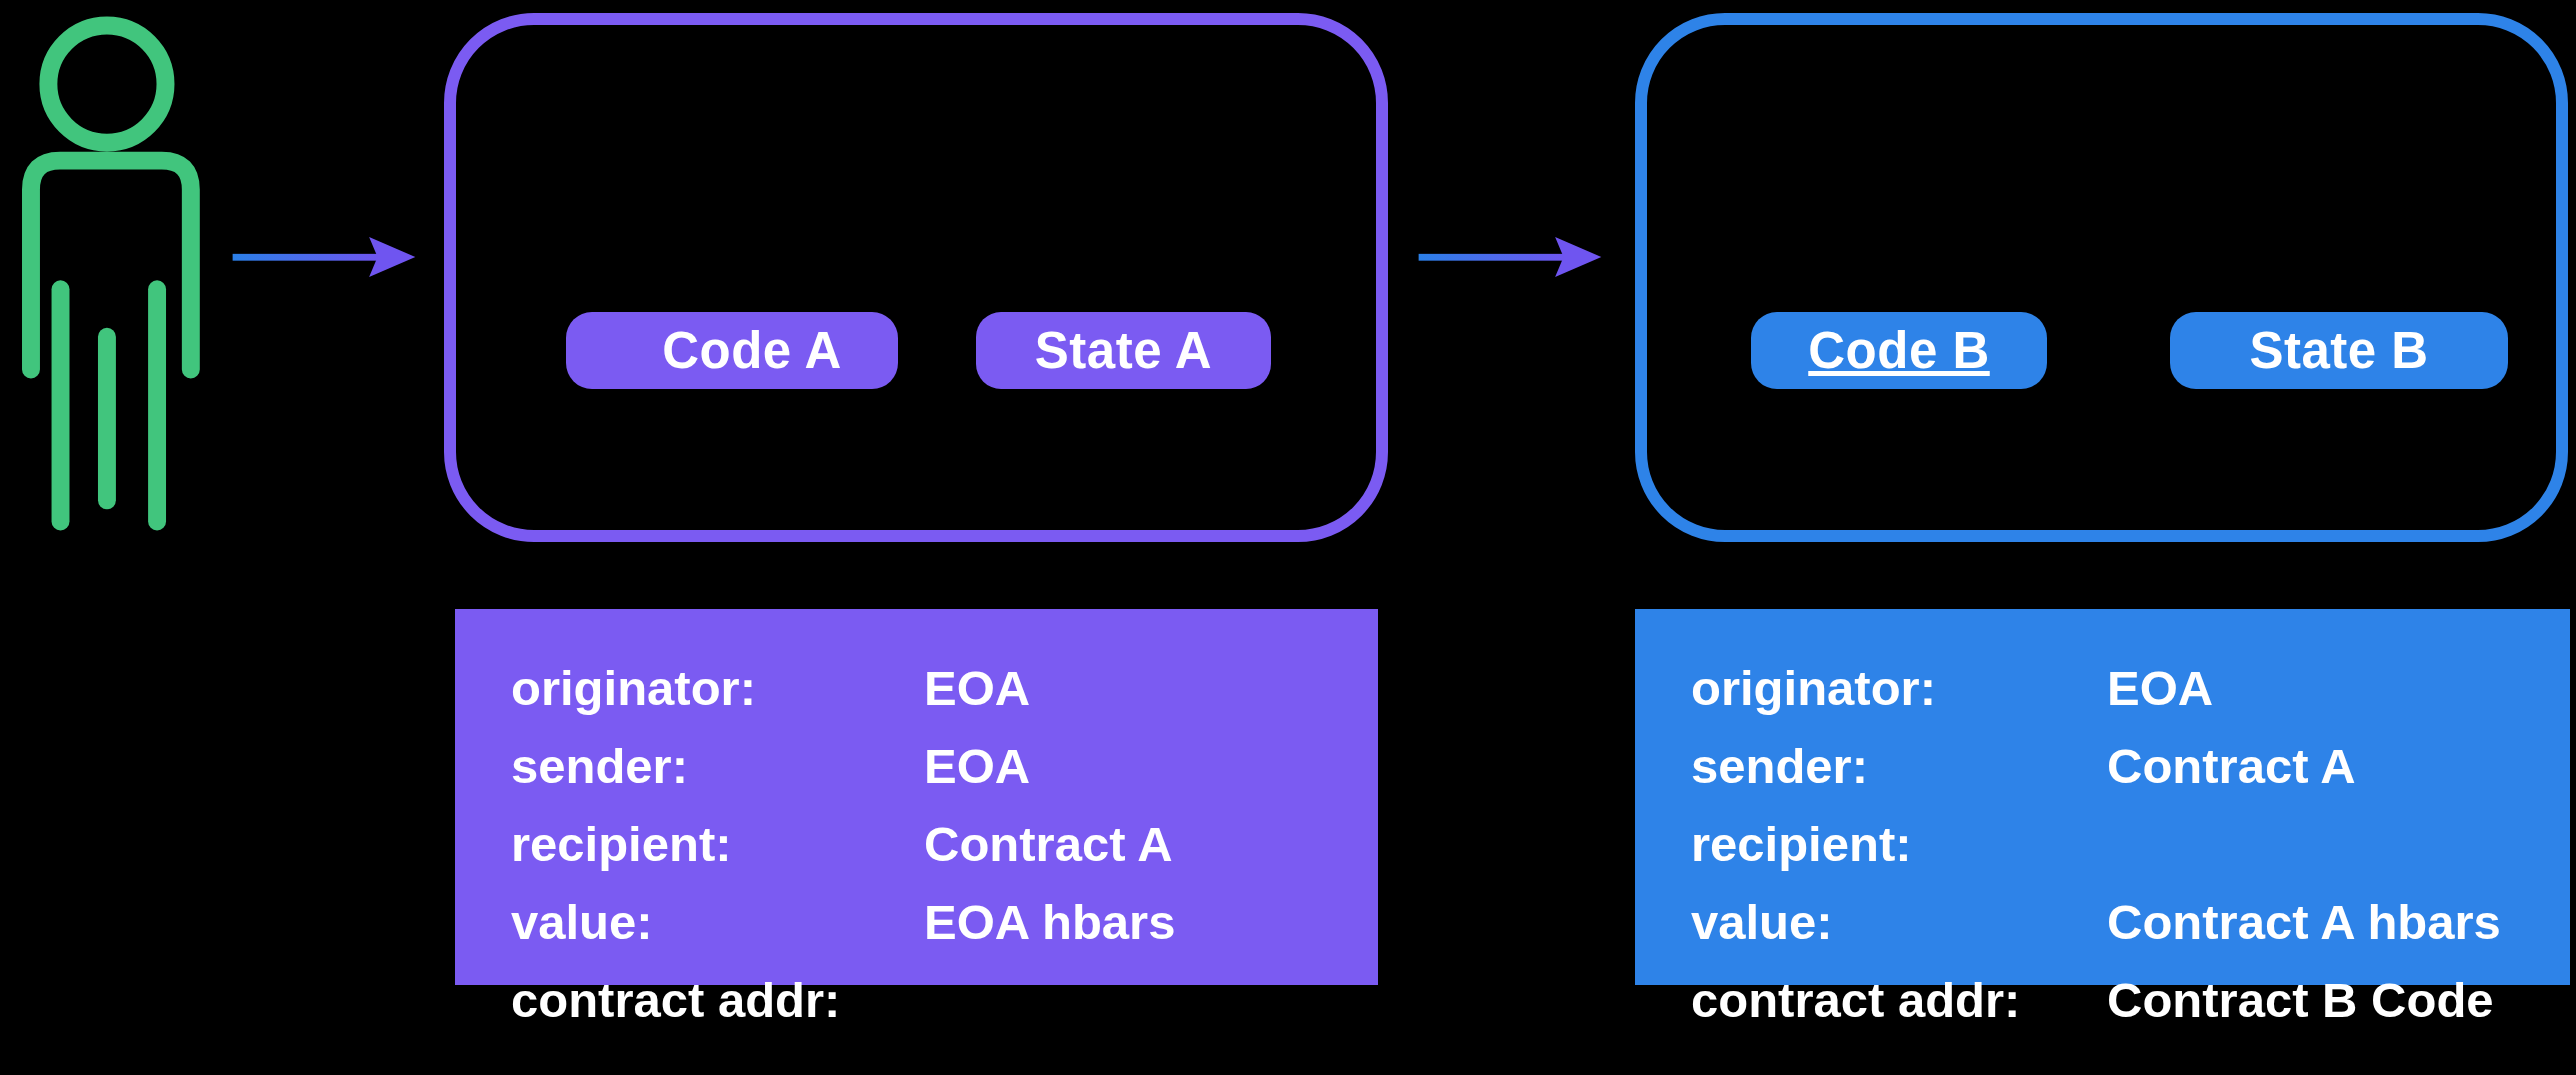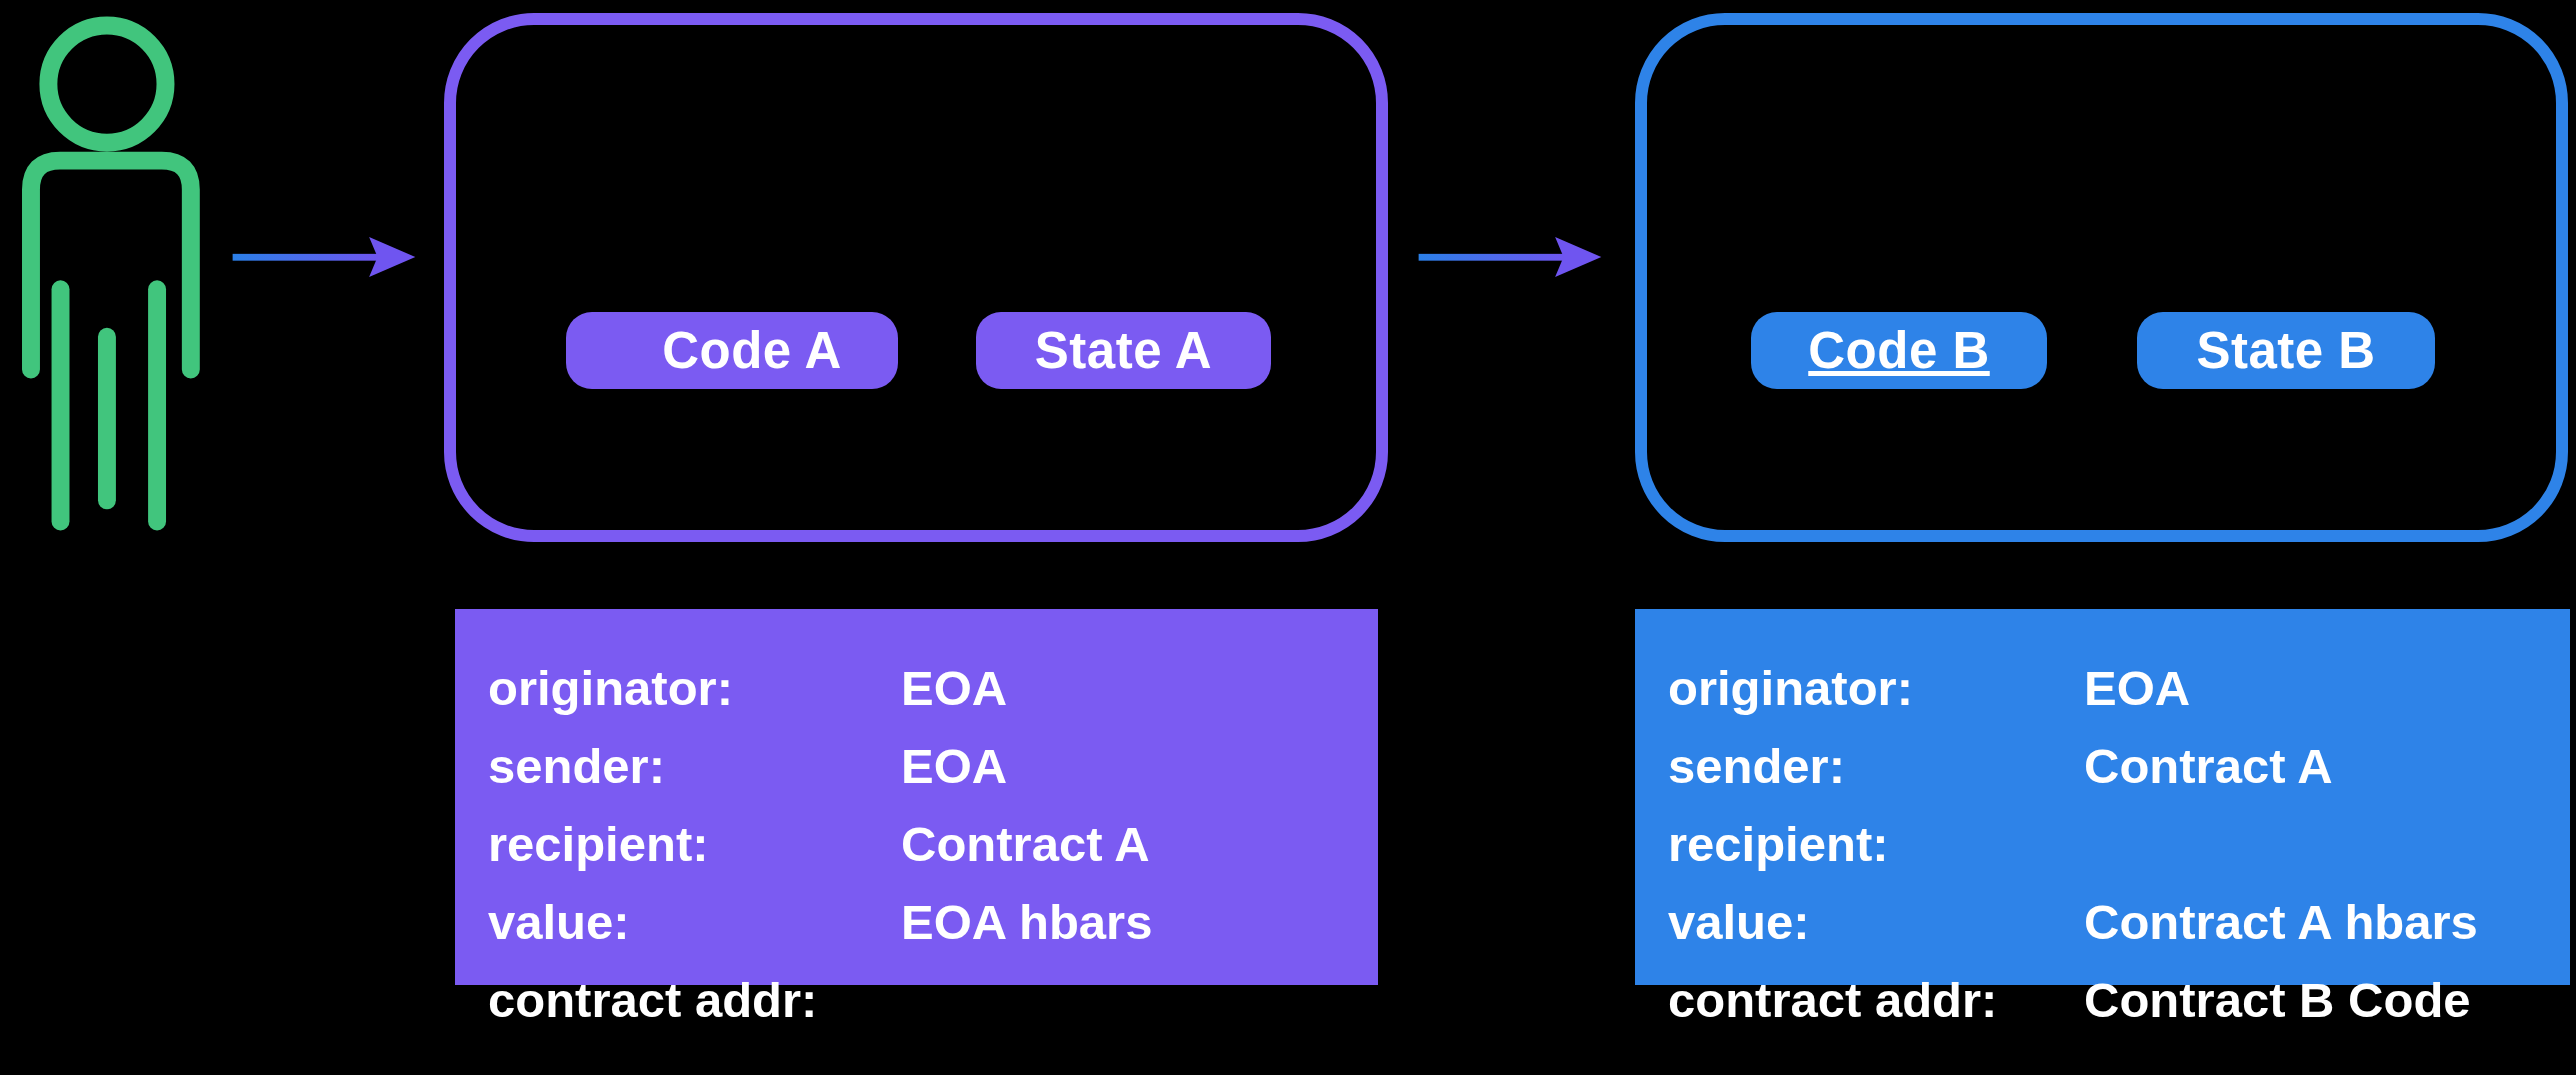--- a/index.html
+++ b/index.html
@@ -41,27 +41,27 @@
   .pill{
     position:absolute;top:287px;height:77px;border-radius:26px;
     color:var(--text);font-weight:700;font-size:51px;line-height:78px;
     text-align:center;letter-spacing:0.5px;white-space:nowrap;
   }
   .box-a .pill{background:var(--purple);}
   .box-b .pill{background:var(--blue);}
   .pill.code-a{left:110px;width:292px;padding-left:40px;}
   .pill.state-a{left:520px;width:295px;border-radius:25px;}
   .pill.code-b{left:104px;width:296px;text-decoration:underline;}
-  .pill.state-b{left:490px;width:298px;}
+  .pill.state-b{left:523px;width:338px;}
 
   
   .panel{
     position:absolute;top:609px;height:376px;
     color:var(--text);font-weight:700;font-size:49px;
-    box-sizing:border-box;padding-top:40px;
+    box-sizing:border-box;padding-top:40px;padding-left:23px;
   }
   .panel-a{left:455px;width:923px;background:var(--purple);}
   .panel-b{left:1635px;width:935px;background:var(--blue);}
   .row{display:flex;align-items:center;height:78px;padding-left:33px;}
   .row .label{flex:0 0 auto;white-space:nowrap;}
   .panel-a .label{width:413px;}
   .panel-b .label{width:416px;}
   .row .value{white-space:nowrap;}
 </style>
 </head>

